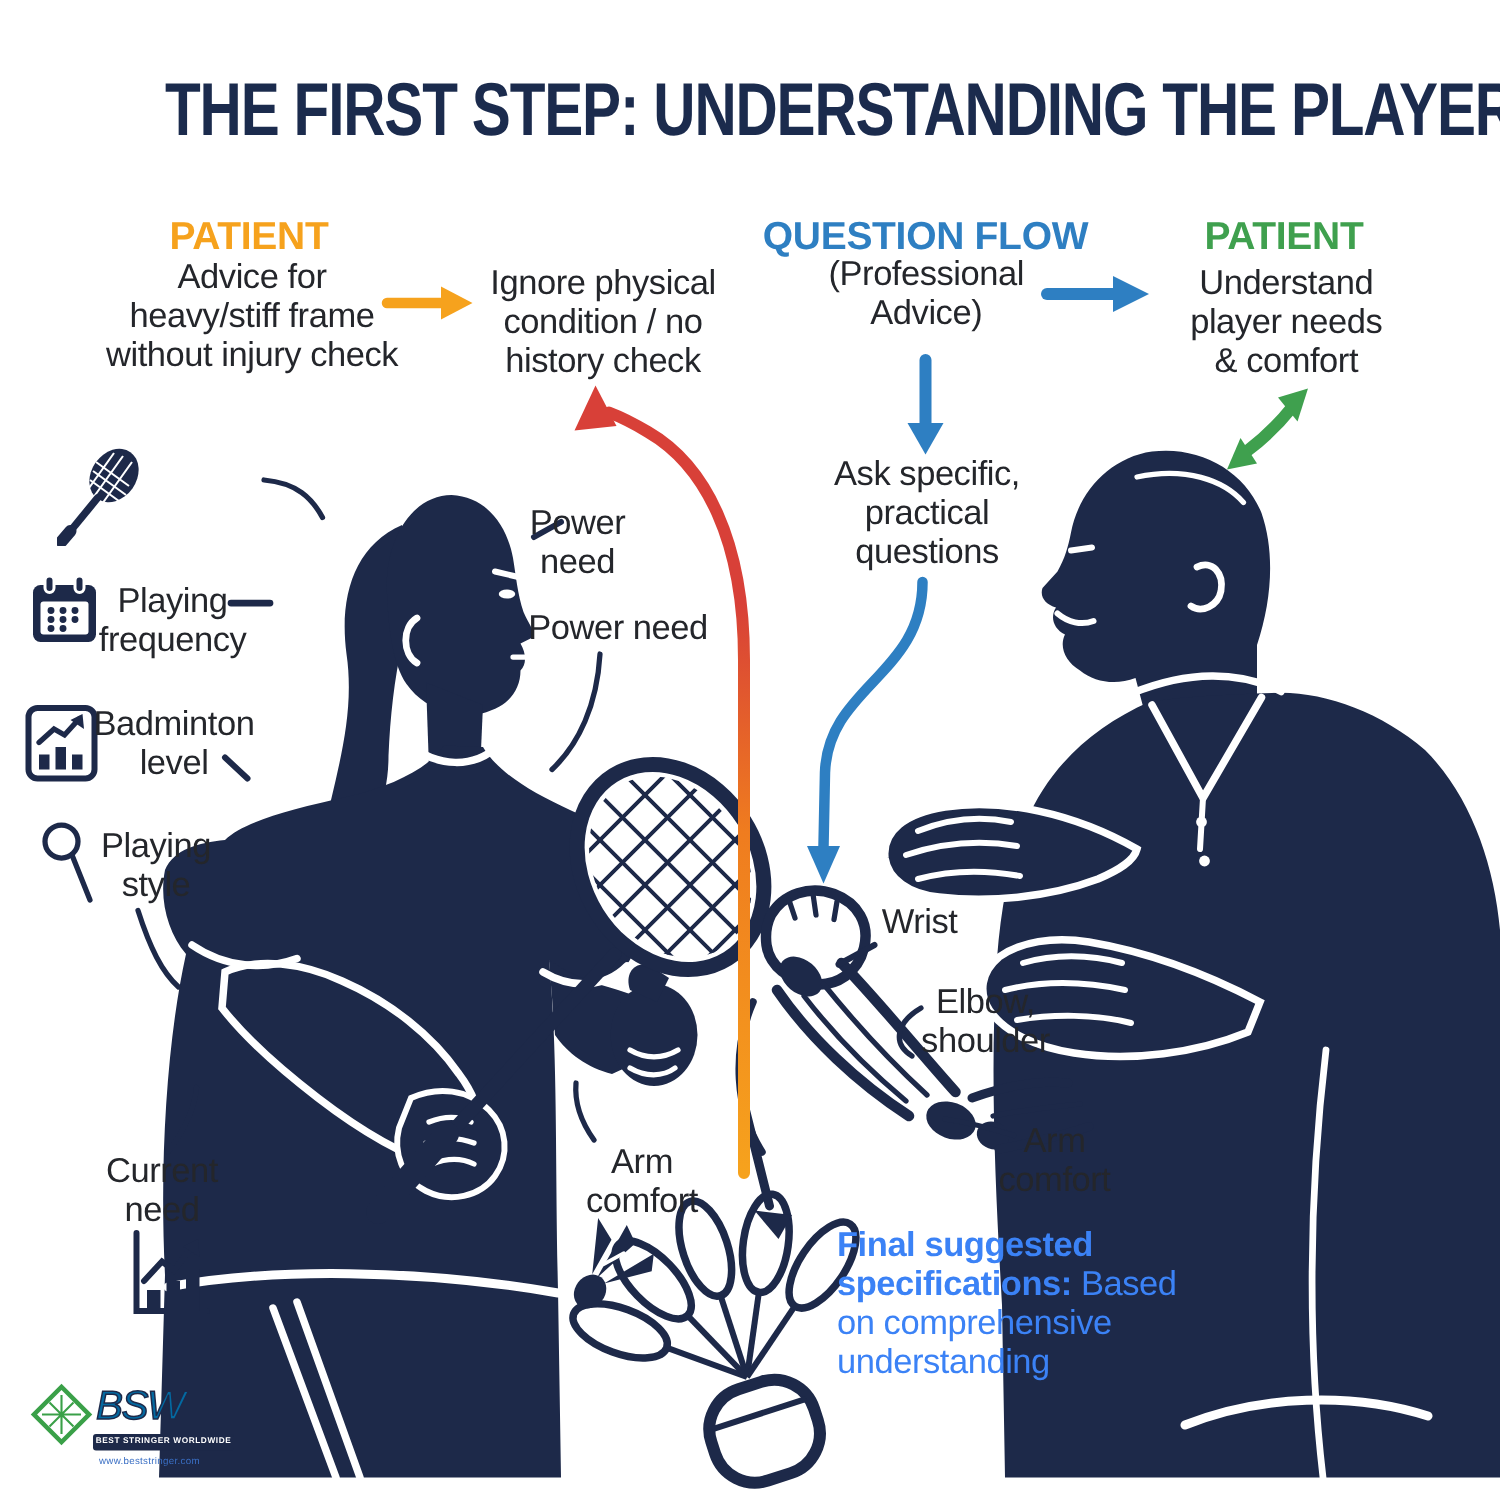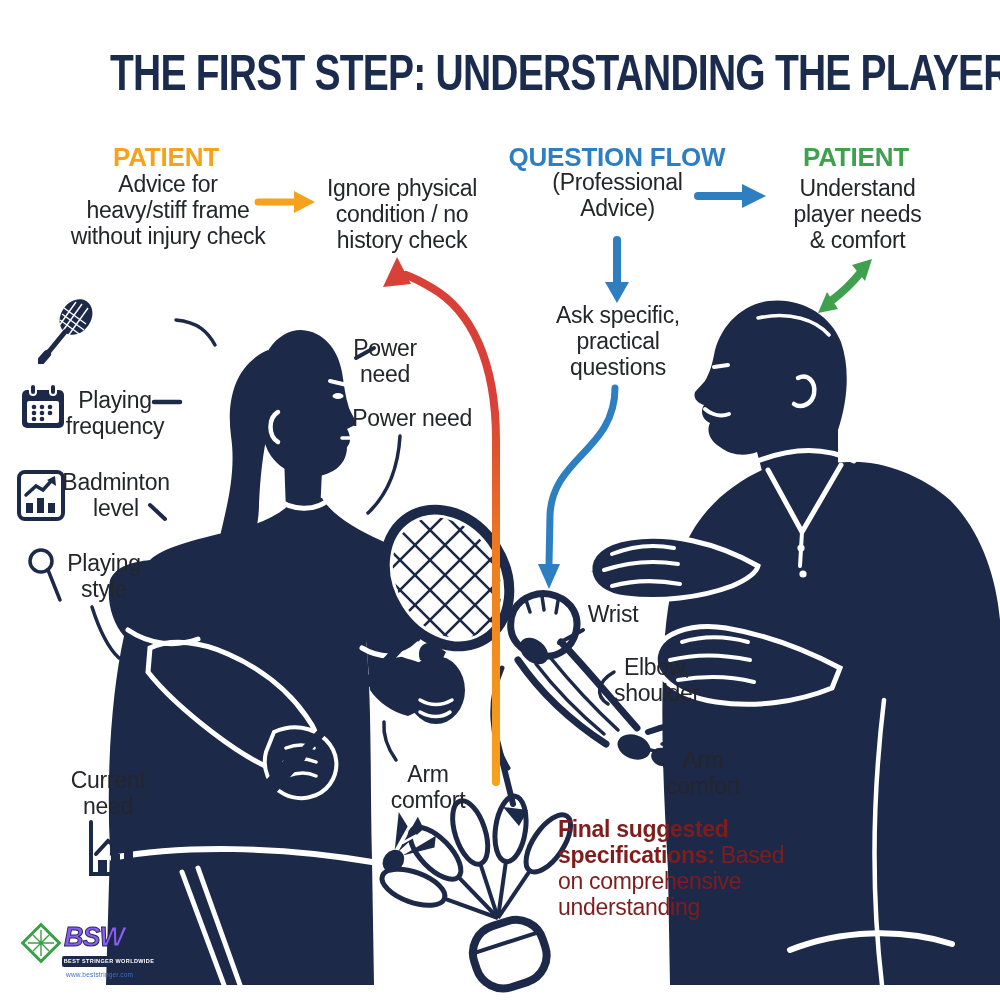--- a/index.html
+++ b/index.html
@@ -9,26 +9,26 @@
   .txt{white-space:pre-line;color:#24262b;font-size:23px;line-height:1.12;text-align:center;
        letter-spacing:-0.3px;font-weight:500;}
   .hdr{font-weight:bold;font-size:26px;letter-spacing:-0.2px;text-align:center;}
   #title{top:44px;left:0;width:1000px;text-align:center;font-weight:bold;font-size:50px;
          color:#1b2b4d;transform:scaleX(0.78);transform-origin:500px 0;letter-spacing:-1px;
          white-space:nowrap;}
   .left-align{text-align:left;}
   svg{display:block;}
   #figure-layer{top:0;left:0;z-index:1;}
   .overlay{z-index:2;}
-  #logo-bsw-text{font-weight:bold;font-style:italic;font-size:27px;color:#8b5cf6;
+  #logo-bsw-text{font-weight:normal;font-style:italic;font-size:27px;color:#0369a1;
     -webkit-text-stroke:1px #1d2949;letter-spacing:-1px;}
   #logo-banner{background:#1d2949;color:#fff;font-size:5.5px;font-weight:bold;
     letter-spacing:0.4px;text-align:center;line-height:11px;border-radius:2px;}
   #logo-url{color:#3a6fc4;font-size:6.5px;letter-spacing:0.2px;}
-  .spec{color:#7f1d1d;font-size:23px;line-height:1.13;letter-spacing:-0.3px;}
+  .spec{color:#3b82f6;font-size:23px;line-height:1.13;letter-spacing:-0.3px;}
   .spec b{font-weight:bold;}
   .warn{color:#2e9440;font-size:23px;line-height:1.13;letter-spacing:-0.3px;}
 </style>
 </head>
 <body>
 
 <div id="canvas">
 
   <svg id="figure-layer" class="abs" width="1000" height="1000" viewBox="0 0 1000 1000">
     <defs>

